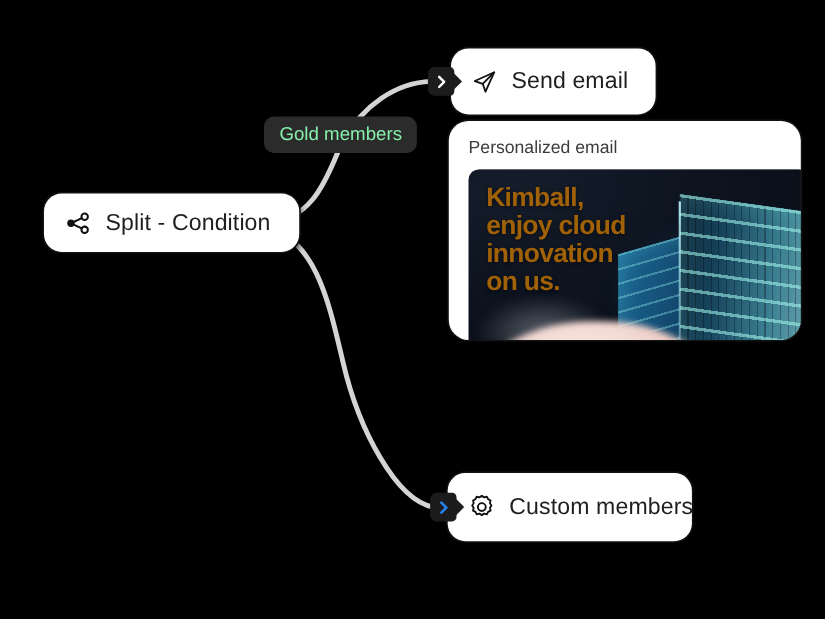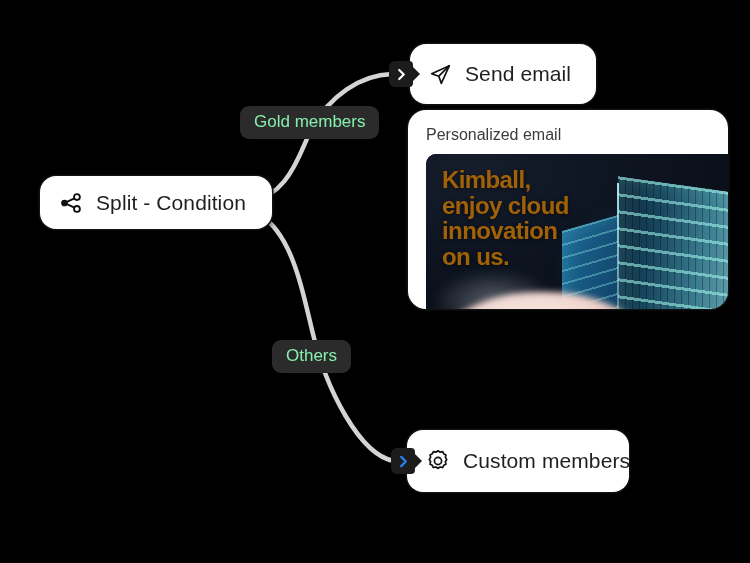--- a/index.html
+++ b/index.html
@@ -330,21 +330,20 @@
       <div class="art-cloud-main"></div>
       <div class="art-cloud-small"></div>
       <div class="art-headline">Kimball,
 enjoy cloud
 innovation
 on us.</div>
     </div>
   </div>
 
   <div class="chip" id="chip-gold">Gold members</div>
-  <div class="chip" id="chip-others">Others</div>
 
   <div class="arrowhead" id="arrow-top">
     <svg class="chev" width="11" height="13" viewBox="0 0 12 14" fill="none" stroke="#ffffff" stroke-width="2.4" stroke-linecap="round" stroke-linejoin="round">
       <path d="M3.5 2 L8.5 7 L3.5 12"></path>
     </svg>
   </div>
   <div class="arrowhead" id="arrow-bottom">
     <svg class="chev" width="11" height="13" viewBox="0 0 12 14" fill="none" stroke="#2680eb" stroke-width="2.6" stroke-linecap="round" stroke-linejoin="round">
       <path d="M3.5 2 L8.5 7 L3.5 12"></path>
     </svg>

